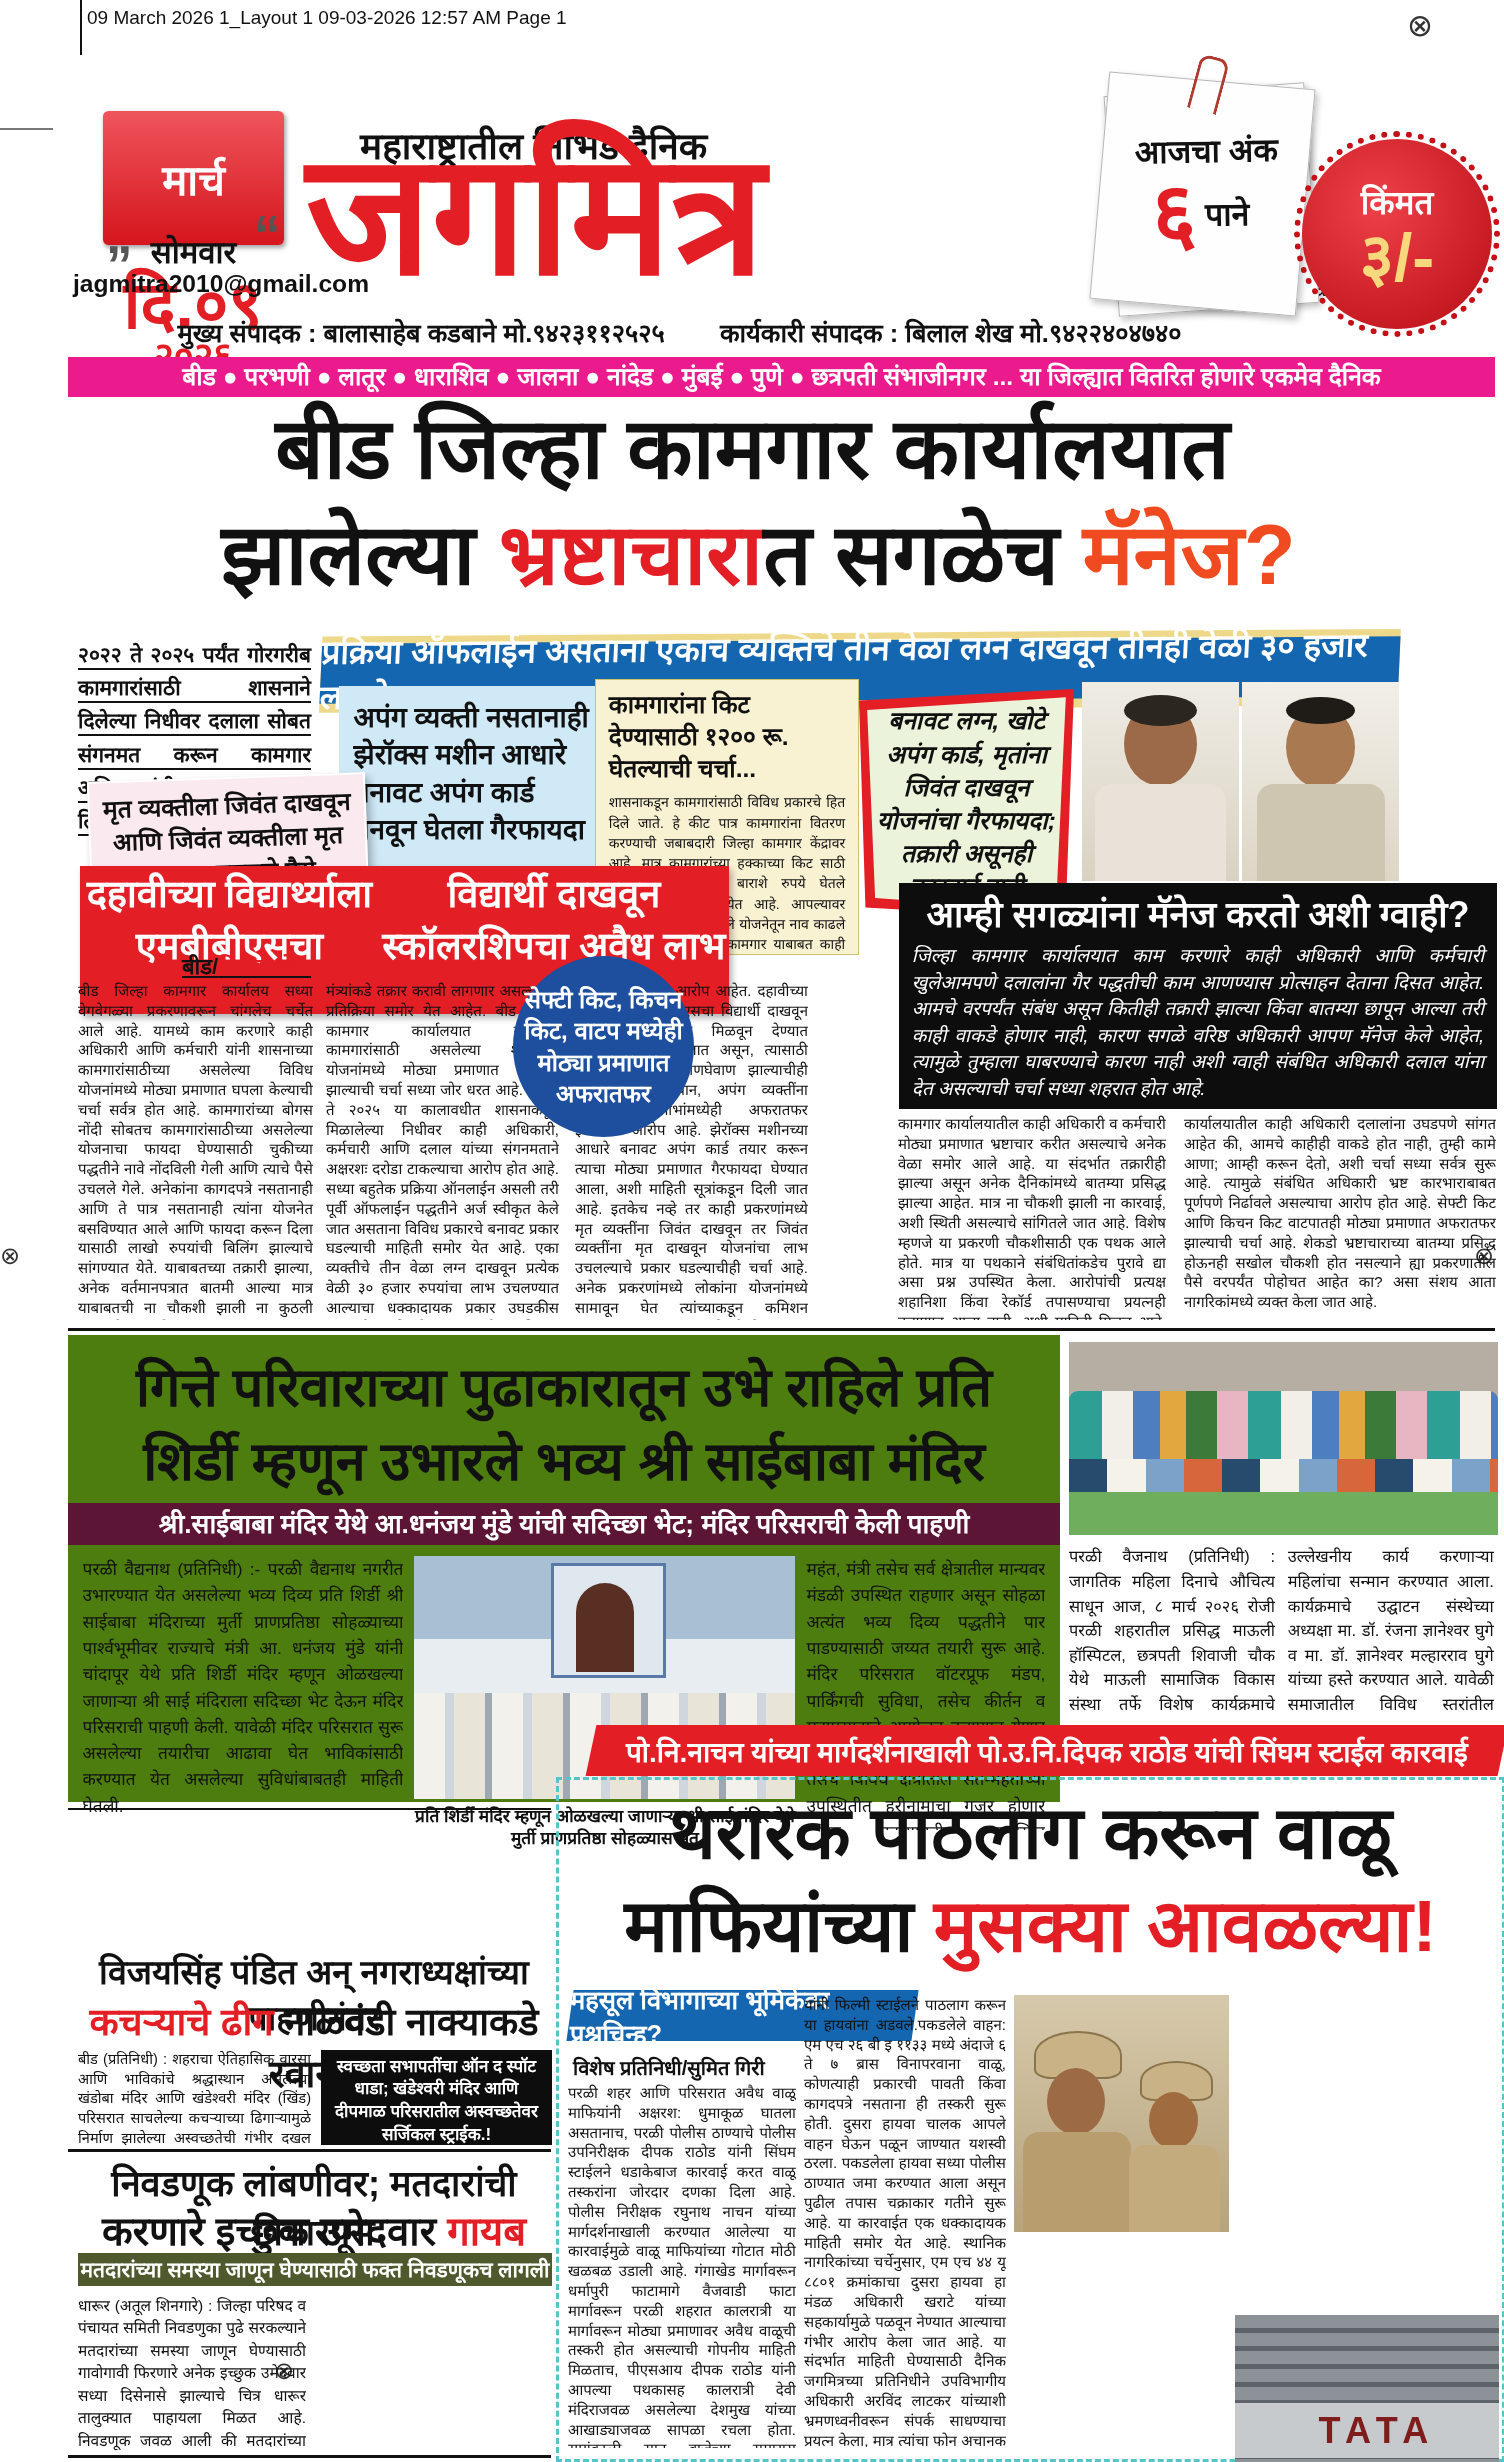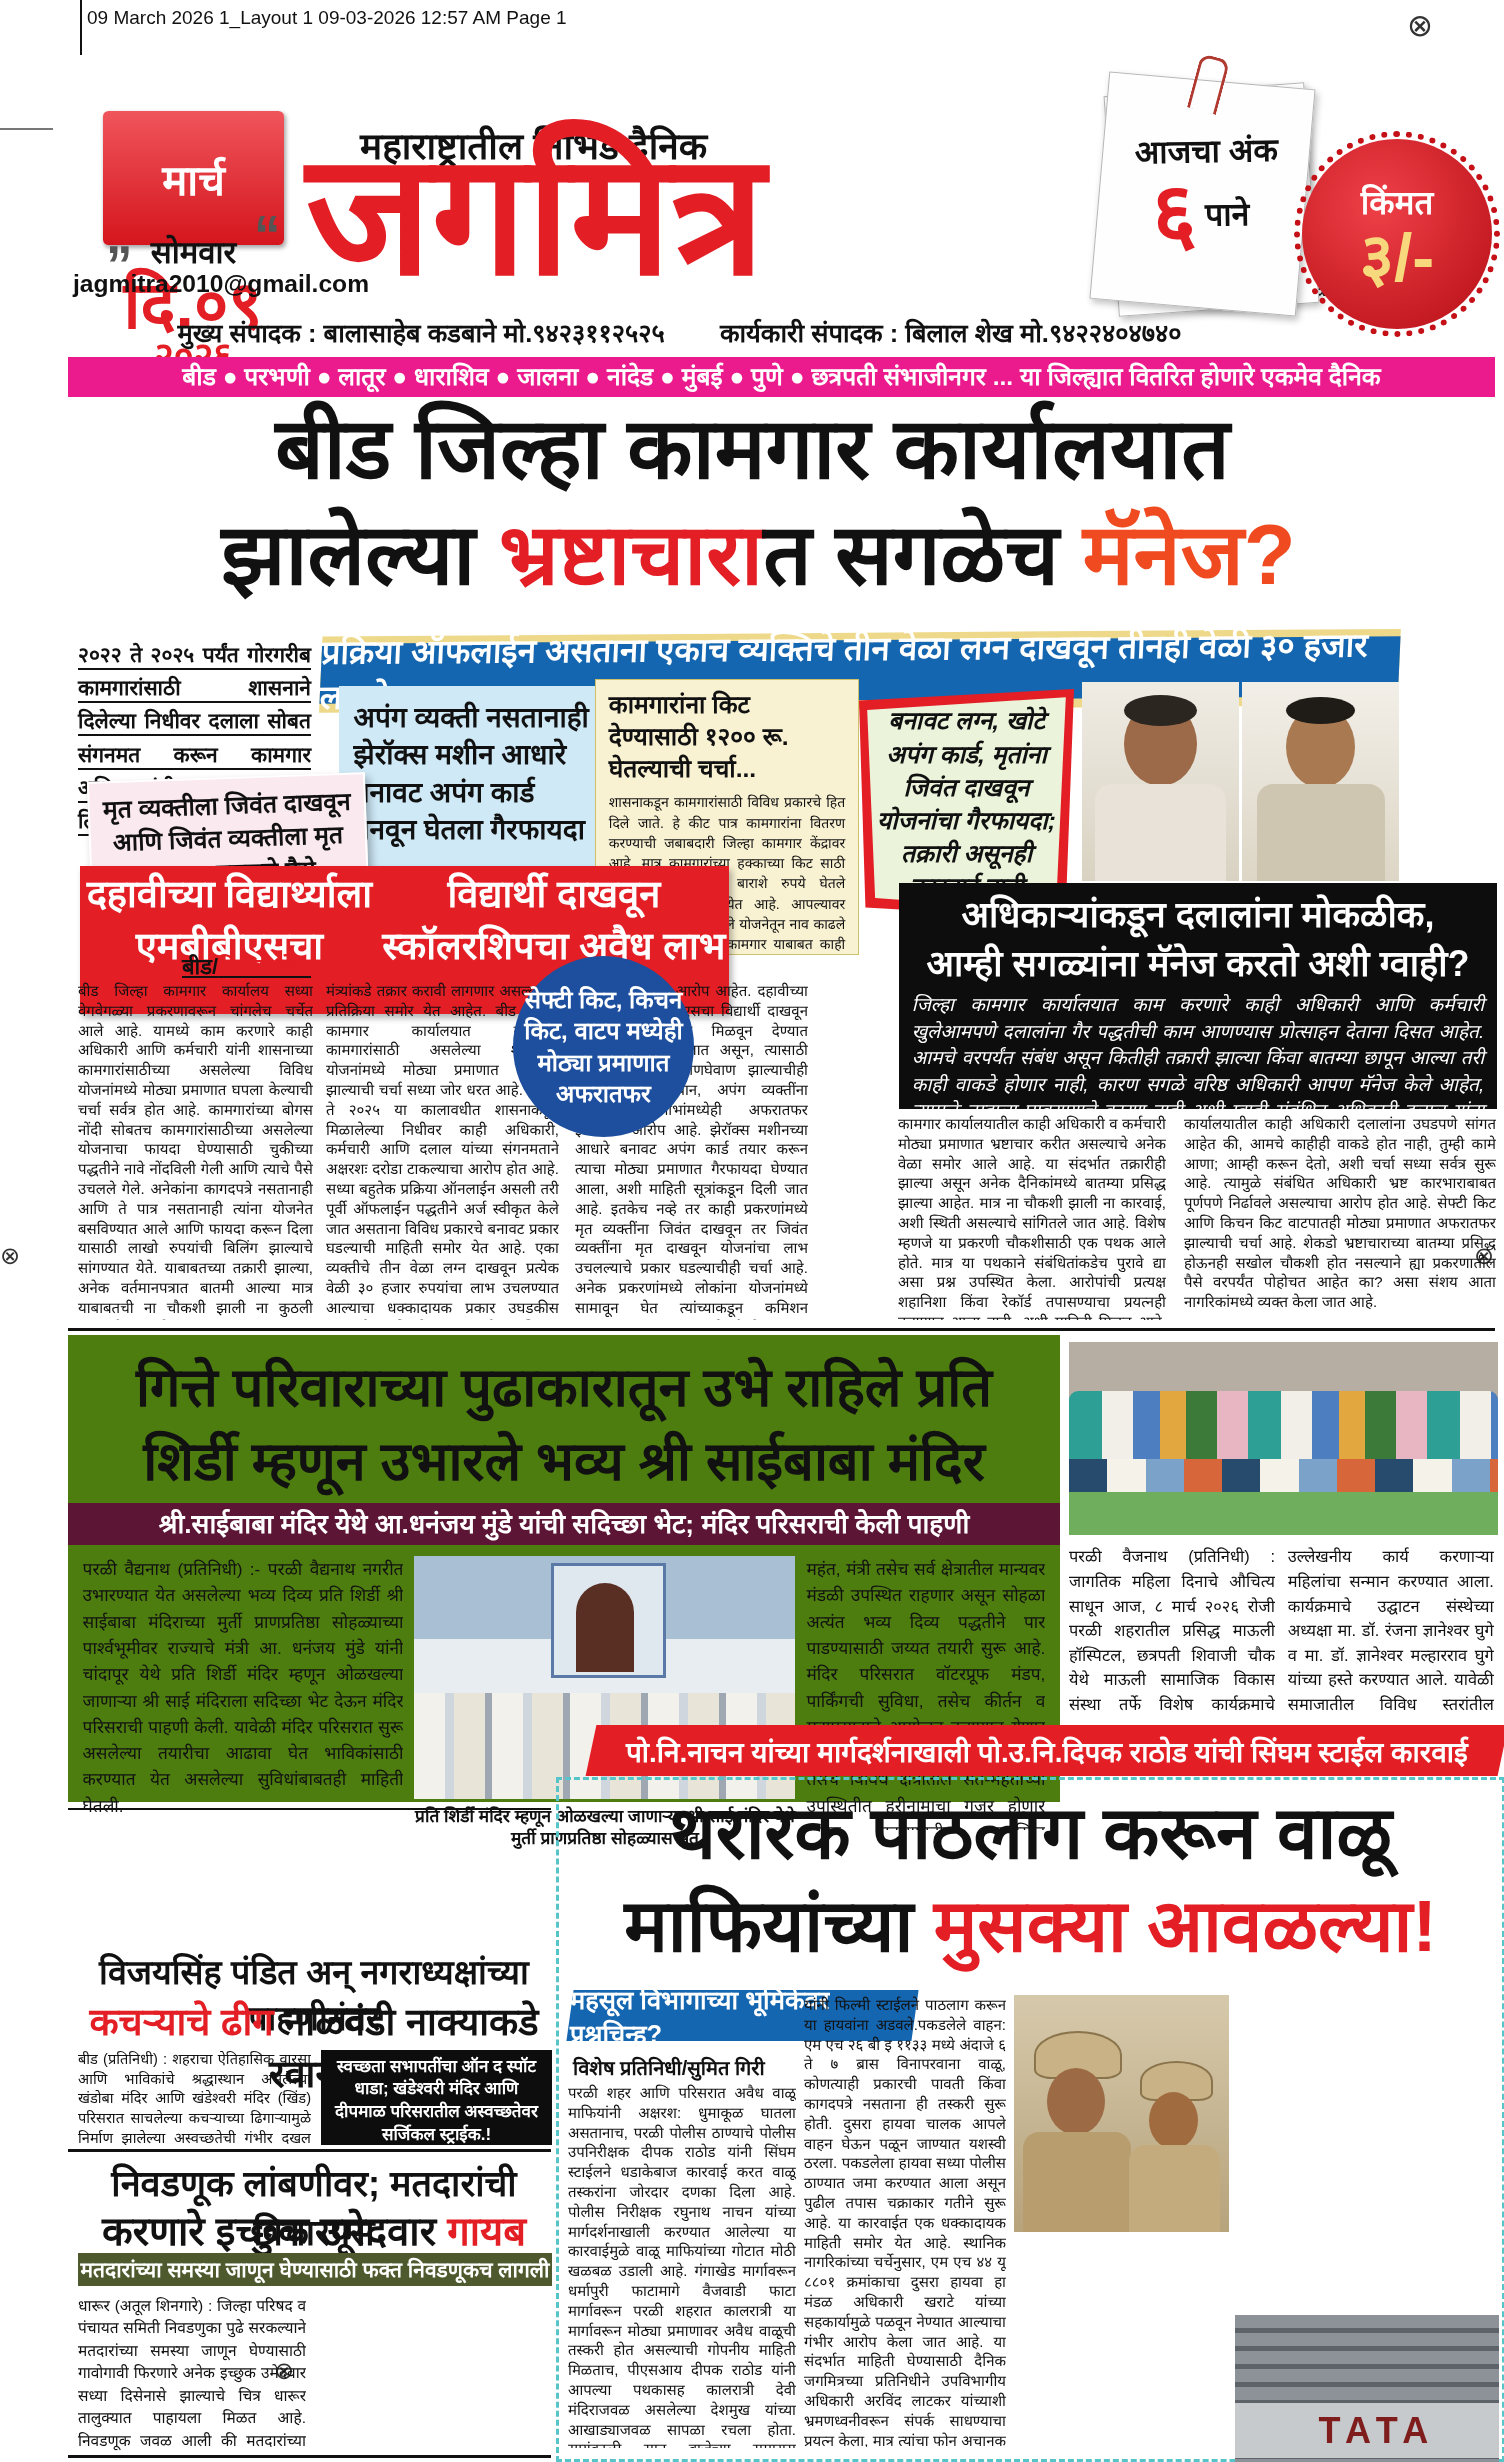--- a/index.html
+++ b/index.html
@@ -137,21 +137,20 @@
   <div class="abs boxpink c" style="left:89px;top:777px;width:274px;height:120px;display:flex;align-items:center;justify-content:center;">
     <span class="b" style="font-size:24.6px;line-height:1.35;padding:0 9px;">मृत व्यक्तीला जिवंत दाखवून आणि जिवंत व्यक्तीला मृत दाखवून उचलले पैसे</span>
   </div>
 
   <div class="abs boxred c" style="left:80px;top:866px;width:649px;height:148px;display:flex;justify-content:center;">
     <div class="b" style="font-size:38px;">दहावीच्या विद्यार्थ्याला एमबीबीएसचा</div>
     <div class="b" style="font-size:38px;">विद्यार्थी दाखवून स्कॉलरशिपचा अवैध लाभ</div>
   </div>
 
   <div class="abs boxblack clip" style="left:899px;top:883px;width:598px;height:226px;padding:5.5px 12.8px;box-sizing:border-box;">
-    <div class="b c" style="font-size:36px;">अधिकाऱ्यांकडून दलालांना मोकळीक,</div>
     <div class="b c" style="font-size:36px;">आम्ही सगळ्यांना मॅनेज करतो अशी ग्वाही?</div>
     <div class="j" style="font-size:19px;line-height:1.4;font-style:italic;margin-top:5.5px;">जिल्हा कामगार कार्यालयात काम करणारे काही अधिकारी आणि कर्मचारी खुलेआमपणे दलालांना गैर पद्धतीची काम आणण्यास प्रोत्साहन देताना दिसत आहेत. आमचे वरपर्यंत संबंध असून कितीही तक्रारी झाल्या किंवा बातम्या छापून आल्या तरी काही वाकडे होणार नाही, कारण सगळे वरिष्ठ अधिकारी आपण मॅनेज केले आहेत, त्यामुळे तुम्हाला घाबरण्याचे कारण नाही अशी ग्वाही संबंधित अधिकारी दलाल यांना देत असल्याची चर्चा सध्या शहरात होत आहे.</div>
   </div>
 
   <div class="abs b" style="left:182px;top:950px;font-size:22px;text-decoration:underline;">
     <span>बीड/</span><span class="red">बिलाल शेख</span>
   </div>
   <div class="abs j clip smalltext" style="left:78px;top:981px;width:235px;height:339px;">बीड जिल्हा कामगार कार्यालय सध्या वेगवेगळ्या प्रकरणावरून चांगलेच चर्चेत आले आहे. यामध्ये काम करणारे काही अधिकारी आणि कर्मचारी यांनी शासनाच्या कामगारांसाठीच्या असलेल्या विविध योजनांमध्ये मोठ्या प्रमाणात घपला केल्याची चर्चा सर्वत्र होत आहे. कामगारांच्या बोगस नोंदी सोबतच कामगारांसाठीच्या असलेल्या योजनाचा फायदा घेण्यासाठी चुकीच्या पद्धतीने नावे नोंदविली गेली आणि त्याचे पैसे उचलले गेले. अनेकांना कागदपत्रे नसतानाही आणि ते पात्र नसतानाही त्यांना योजनेत बसविण्यात आले आणि फायदा करून दिला यासाठी लाखो रुपयांची बिलिंग झाल्याचे सांगण्यात येते. याबाबतच्या तक्रारी झाल्या, अनेक वर्तमानपत्रात बातमी आल्या मात्र याबाबतची ना चौकशी झाली ना कुठली कारवाई. यामुळे या सगळ्या प्रकरणात जिल्ह्यातील अधिकाऱ्यांसोबतच वरिष्ठ पातळीवरील अधिकारी सुद्धा मॅनेज झाले आहेत की काय अशी चर्चा सध्या कामगार आणि जिल्हामध्ये सुरू आहे. यासाठी आता थेट संबंधित</div>
   <div class="abs j clip smalltext" style="left:326px;top:981px;width:233px;height:339px;">मंत्र्यांकडे तक्रार करावी लागणार असल्याच्या प्रतिक्रिया समोर येत आहेत. बीड जिल्हा कामगार कार्यालयात गोरगरीब कामगारांसाठी असलेल्या शासकीय योजनांमध्ये मोठ्या प्रमाणात भ्रष्टाचार झाल्याची चर्चा सध्या जोर धरत आहे. २०२२ ते २०२५ या कालावधीत शासनाकडून मिळालेल्या निधीवर काही अधिकारी, कर्मचारी आणि दलाल यांच्या संगनमताने अक्षरशः दरोडा टाकल्याचा आरोप होत आहे. सध्या बहुतेक प्रक्रिया ऑनलाईन असली तरी पूर्वी ऑफलाईन पद्धतीने अर्ज स्वीकृत केले जात असताना विविध प्रकारचे बनावट प्रकार घडल्याची माहिती समोर येत आहे. एका व्यक्तीचे तीन वेळा लग्न दाखवून प्रत्येक वेळी ३० हजार रुपयांचा लाभ उचलण्यात आल्याचा धक्कादायक प्रकार उघडकीस आल्याचे सांगितले जात आहे. याशिवाय कामगारांच्या मुलांसाठी देण्यात येणाऱ्या शैक्षणिक मदतीतही मोठा</div>
   <div class="abs j clip smalltext" style="left:575px;top:981px;width:233px;height:339px;">गैरप्रकार झाल्याचे आरोप आहेत. दहावीच्या विद्यार्थ्याला एमबीबीएसचा विद्यार्थी दाखवून स्कॉलरशिपचा लाभ मिळवून देण्यात आल्याचे सांगितले जात असून, त्यासाठी मोठ्या रकमेची देवाणघेवाण झाल्याचीही चर्चा आहे. दरम्यान, अपंग व्यक्तींना मिळणाऱ्या लाभांमध्येही अफरातफर झाल्याचा आरोप आहे. झेरॉक्स मशीनच्या आधारे बनावट अपंग कार्ड तयार करून त्याचा मोठ्या प्रमाणात गैरफायदा घेण्यात आला, अशी माहिती सूत्रांकडून दिली जात आहे. इतकेच नव्हे तर काही प्रकरणांमध्ये मृत व्यक्तींना जिवंत दाखवून तर जिवंत व्यक्तींना मृत दाखवून योजनांचा लाभ उचलल्याचे प्रकार घडल्याचीही चर्चा आहे. अनेक प्रकरणांमध्ये लोकांना योजनांमध्ये सामावून घेत त्यांच्याकडून कमिशन उकळण्यात आल्याचा आरोपही केला जात आहे. कामगारांच्या कल्याणासाठी शासनाने विविध योजना जाहीर केल्या असल्या तरी त्या राबविताना बीड जिल्हा</div>

